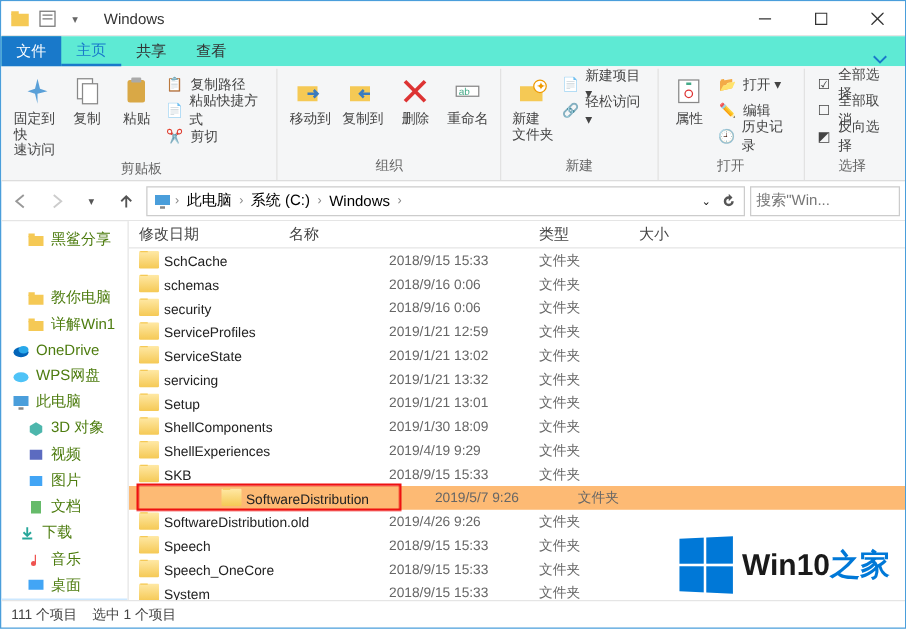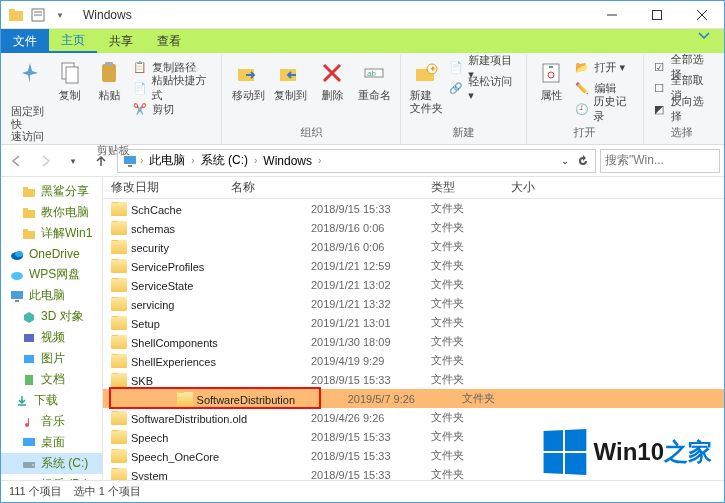--- a/index.html
+++ b/index.html
@@ -7,21 +7,21 @@
 
 
 .titlebar { height: 28px; background: #fff; display: flex; align-items: center; border-bottom: 1px solid #e5e5e5; }
 .titlebar .qat { display: flex; align-items: center; padding-left: 6px; gap: 4px; }
 .titlebar .qat-icon { width: 18px; height: 18px; display: flex; align-items: center; justify-content: center; color: #444; }
 .titlebar .title { margin-left: 14px; color: #333; font-size: 12px; flex: 1; }
 .titlebar .win-btns { display: flex; }
 .titlebar .win-btn { width: 45px; height: 28px; display: flex; align-items: center; justify-content: center; color: #333; }
 
 
-.tabs { height: 24px; display: flex; align-items: flex-start; background: #bef264; }
+.tabs { height: 24px; display: flex; align-items: flex-end; background: #5eead4; }
 .tab { height: 24px; padding: 0 12px; display: flex; align-items: center; font-size: 12px; color: #333; cursor: pointer; }
 .tab.file { background: #1979ca; color: #fff; }
 .tab.active { border-bottom: 2px solid #1979ca; color: #1979ca; }
 .tabs .help { margin-left: auto; width: 40px; display: flex; justify-content: center; color: #1979ca; }
 
 
 .ribbon { height: 92px; background: #f5f6f7; border-bottom: 1px solid #ddd; display: flex; padding: 2px 4px 0; }
 .group { display: flex; flex-direction: column; border-right: 1px solid #e2e2e2; padding: 2px 6px; }
 .group-body { flex: 1; display: flex; align-items: flex-start; gap: 2px; }
 .group-label { text-align: center; font-size: 11px; color: #666; padding-bottom: 2px; }
@@ -130,21 +130,21 @@
 
 <div class="ribbon">
   <div class="group">
     <div class="group-body">
       <div class="rbtn-big">
           <div class="ricon">
             <svg width="24" height="24">
               <path d="M12 2 L14 10 L20 12 L12 14 L12 22 L10 14 L4 12 L10 10 Z" fill="#5aa0d8"></path>
             </svg>
           </div>
-          <span style="white-space:pre-line;margin-top:16px;">固定到快
+          <span style="white-space:pre-line;">固定到快
 速访问</span>
         </div>
       <div class="rbtn-big">
           <div class="ricon">
             <svg width="24" height="24">
               <rect x="4" y="2" width="12" height="16" fill="#fff" stroke="#888"></rect>
               <rect x="8" y="6" width="12" height="16" fill="#fff" stroke="#888"></rect>
             </svg>
           </div>
           <span>复制</span>
@@ -344,21 +344,21 @@
   <div class="nav" id="nav-pane">
       <div class="nav-item" style="padding-left: 20px;">
         <span class="nav-icon">
           <svg width="14" height="14">
             <rect x="1" y="4" width="12" height="8" fill="#f5c955"></rect>
             <rect x="1" y="2" width="5" height="3" fill="#f5c955"></rect>
           </svg>
         </span>
         <span>黑鲨分享</span>
       </div>
-      <div class="nav-item" style="padding-left: 20px;">
+      <div class="nav-item" style="padding-left: 20px; margin-top: 26px;">
         <span class="nav-icon">
           <svg width="14" height="14">
             <rect x="1" y="4" width="12" height="8" fill="#f5c955"></rect>
             <rect x="1" y="2" width="5" height="3" fill="#f5c955"></rect>
           </svg>
         </span>
         <span>教你电脑</span>
       </div>
       <div class="nav-item" style="padding-left: 20px;">
         <span class="nav-icon">

